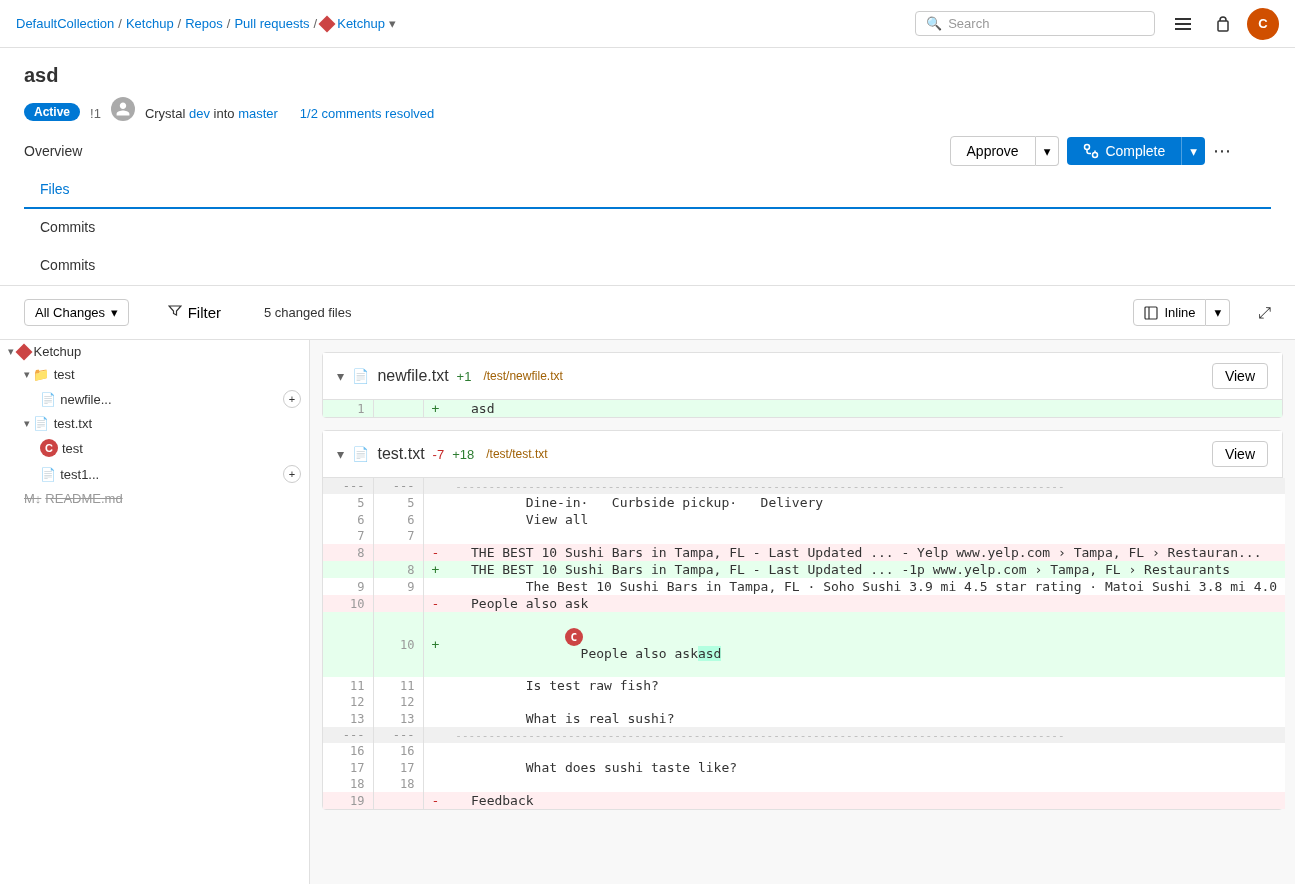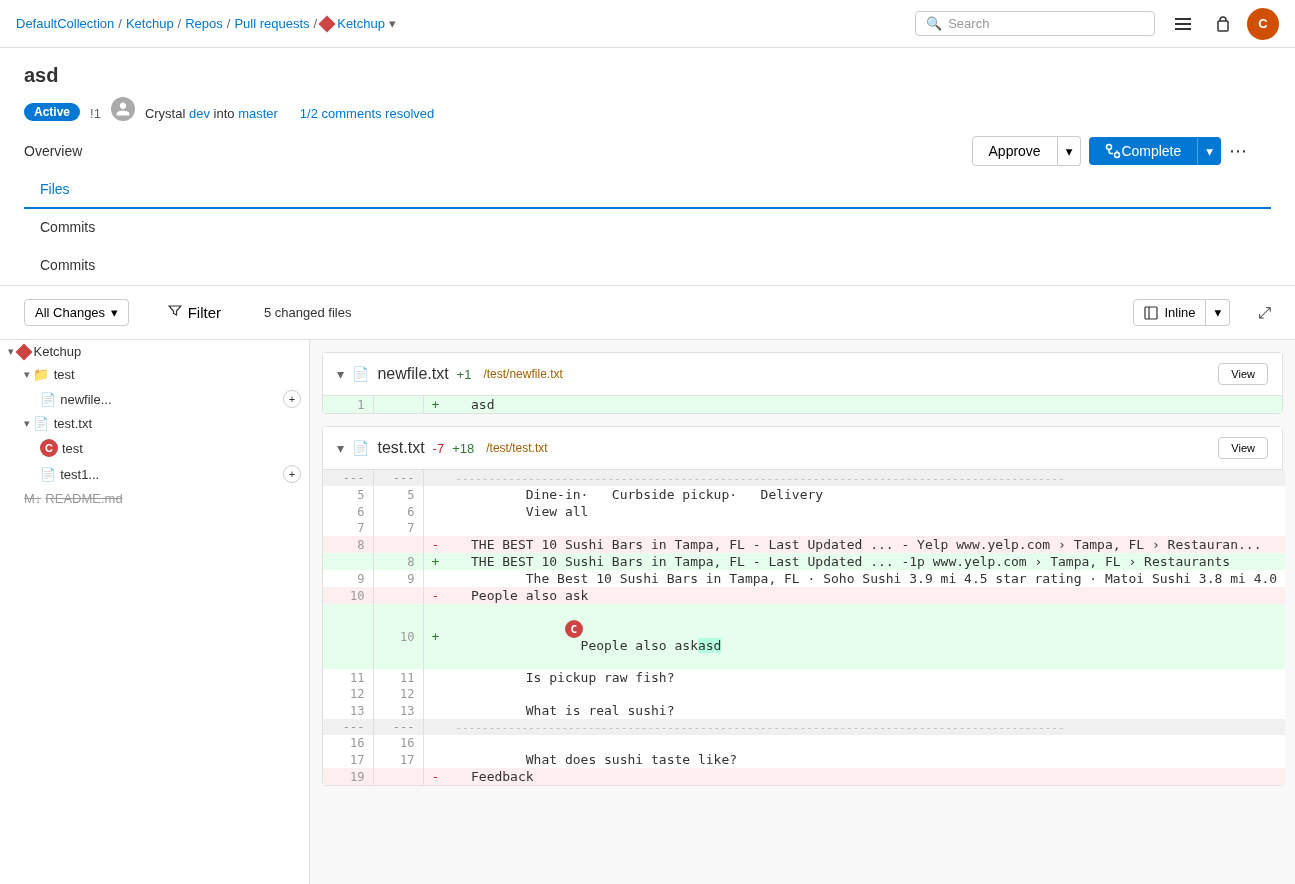--- a/index.html
+++ b/index.html
@@ -35,31 +35,31 @@
     .badge-active {
       background: #0078d4; color: #fff; font-size: 12px; font-weight: 600;
       padding: 2px 10px; border-radius: 10px;
     }
     .pr-vote { display: flex; align-items: center; gap: 4px; font-size: 13px; color: #666; }
     .pr-avatar { width: 24px; height: 24px; border-radius: 50%; background: #aaa; display: flex; align-items: center; justify-content: center; }
     .pr-avatar svg { width: 16px; height: 16px; fill: #fff; }
     .pr-branch { font-size: 13px; color: #333; }
     .pr-branch a { color: #0078d4; text-decoration: none; }
     .pr-comments { font-size: 13px; color: #0078d4; text-decoration: none; cursor: pointer; margin-left: 12px; }
-    .pr-actions { display: flex; align-items: center; gap: 8px; position: absolute; right: 24px; top: 72px; }
+    .pr-actions { display: flex; align-items: center; gap: 8px; position: absolute; right: 40px; top: 72px; }
     .btn-approve {
       display: flex; align-items: center; border: 1px solid #ccc; border-radius: 4px 0 0 4px;
       padding: 6px 16px; background: #fff; cursor: pointer; font-size: 14px;
     }
     .btn-approve-dropdown {
       border: 1px solid #ccc; border-left: none; border-radius: 0 4px 4px 0;
       padding: 6px 8px; background: #fff; cursor: pointer;
     }
     .btn-complete {
-      display: flex; align-items: center; background: #0078d4; color: #fff;
+      display: flex; align-items: center; gap: 6px; background: #0078d4; color: #fff;
       border: none; border-radius: 4px 0 0 4px; padding: 6px 16px; cursor: pointer; font-size: 14px; font-weight: 500;
     }
     .btn-complete-dropdown {
       background: #0078d4; color: #fff; border: none; border-left: 1px solid rgba(255,255,255,0.3);
       border-radius: 0 4px 4px 0; padding: 6px 8px; cursor: pointer;
     }
     .btn-more { background: transparent; border: none; font-size: 18px; cursor: pointer; color: #333; }
 
     
     .tabs { display: flex; border-bottom: 1px solid #e0e0e0; padding: 0 24px; margin-top: 4px; flex-direction: column; }
@@ -125,21 +125,21 @@
     }
     .diff-toggle { background: transparent; border: none; cursor: pointer; color: #666; font-size: 14px; }
     .diff-file-icon { color: #666; font-size: 14px; }
     .diff-filename { font-weight: 500; font-size: 16px; }
     .diff-add { color: #2e7d32; font-size: 13px; }
     .diff-remove { color: #c62828; font-size: 13px; }
     .diff-filepath { color: #a16207; font-size: 12px; margin-left: 4px; }
     .diff-spacer { flex: 1; }
     .view-btn {
       border: 1px solid #ccc; border-radius: 4px; padding: 4px 12px;
-      background: #fff; cursor: pointer; font-size: 11px;
+      background: #fff; cursor: pointer; font-size: 14px;
     }
     .diff-table { width: 100%; border-collapse: collapse; font-family: 'Consolas', monospace; font-size: 13px; }
     .diff-table td { padding: 1px 8px; white-space: pre; }
     .line-num { width: 50px; min-width: 50px; text-align: right; color: #999; font-size: 12px; user-select: none; border-right: 1px solid #e0e0e0; }
     .line-add { background: #e6ffed; }
     .line-remove { background: #ffeef0; }
     .line-normal { background: #fff; }
     .line-ellipsis { background: #f0f0f0; color: #999; font-size: 11px; }
     .diff-marker { width: 20px; min-width: 20px; color: #999; }
     .diff-marker.add { color: #2e7d32; }
@@ -403,21 +403,21 @@
             <td class="diff-marker add">+</td>
             <td>
               <span class="comment-dot">C</span>
               <span>  People also ask</span><span style="background:#b3ffe0;">asd</span>
             </td>
           </tr>
           <tr class="line-normal">
             <td class="line-num">11</td>
             <td class="line-num">11</td>
             <td class="diff-marker"></td>
-            <td>         Is pickup raw fish?</td>
+            <td>         Is test raw fish?</td>
           </tr>
           <tr class="line-normal">
             <td class="line-num">12</td>
             <td class="line-num">12</td>
             <td class="diff-marker"></td>
             <td></td>
           </tr>
           <tr class="line-normal">
             <td class="line-num">13</td>
             <td class="line-num">13</td>
@@ -435,20 +435,26 @@
             <td class="line-num">16</td>
             <td class="diff-marker"></td>
             <td></td>
           </tr>
           <tr class="line-normal">
             <td class="line-num">17</td>
             <td class="line-num">17</td>
             <td class="diff-marker"></td>
             <td>         What does sushi taste like?</td>
           </tr>
+          <tr class="line-normal">
+            <td class="line-num">18</td>
+            <td class="line-num">18</td>
+            <td class="diff-marker"></td>
+            <td></td>
+          </tr>
           <tr class="line-remove">
             <td class="line-num">19</td>
             <td class="line-num"></td>
             <td class="diff-marker remove">-</td>
             <td>  Feedback</td>
           </tr>
         </tbody>
       </table>
     </div>
 

